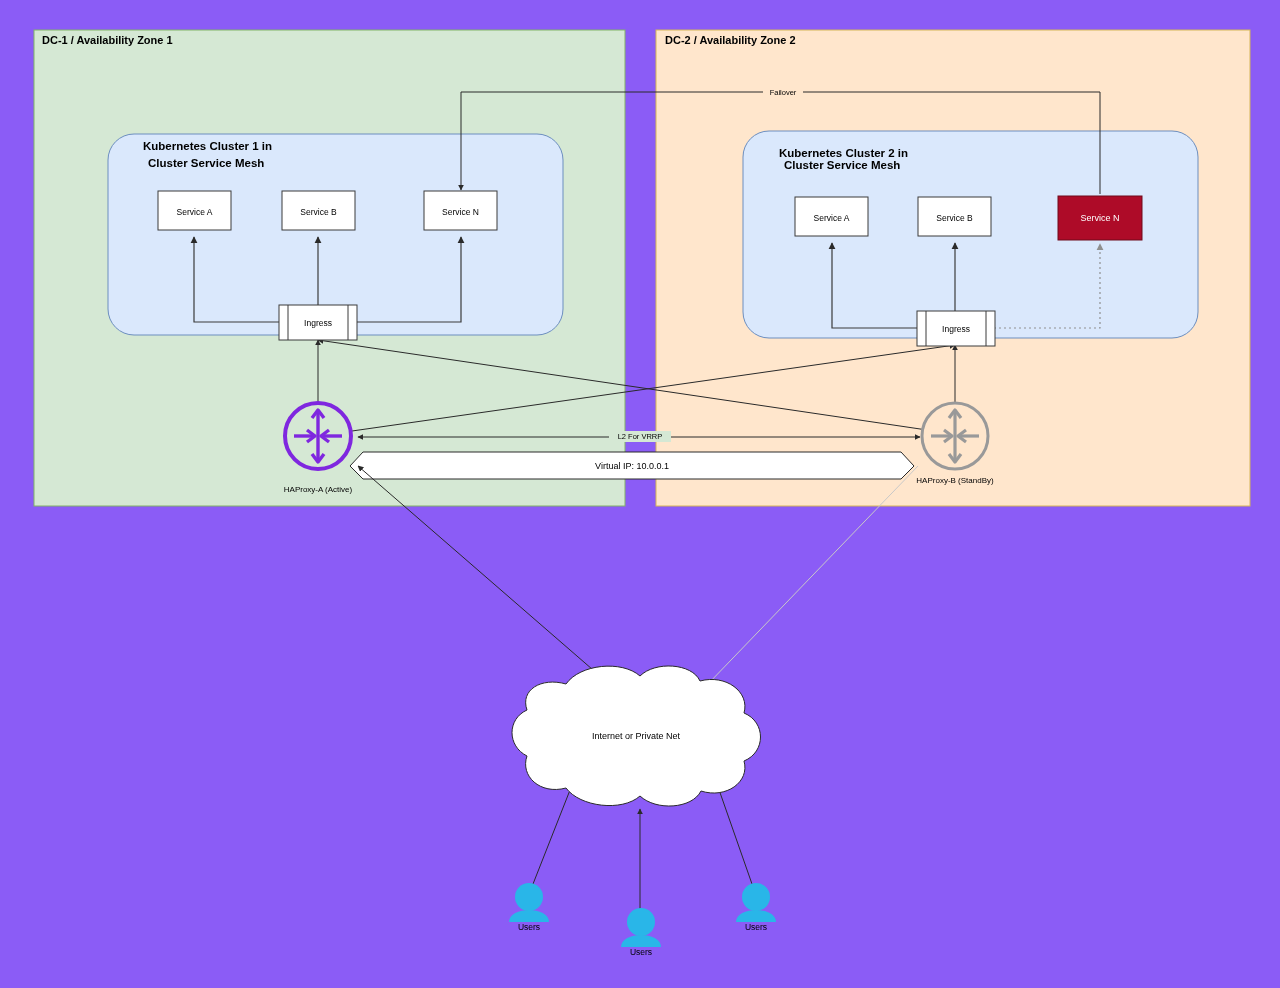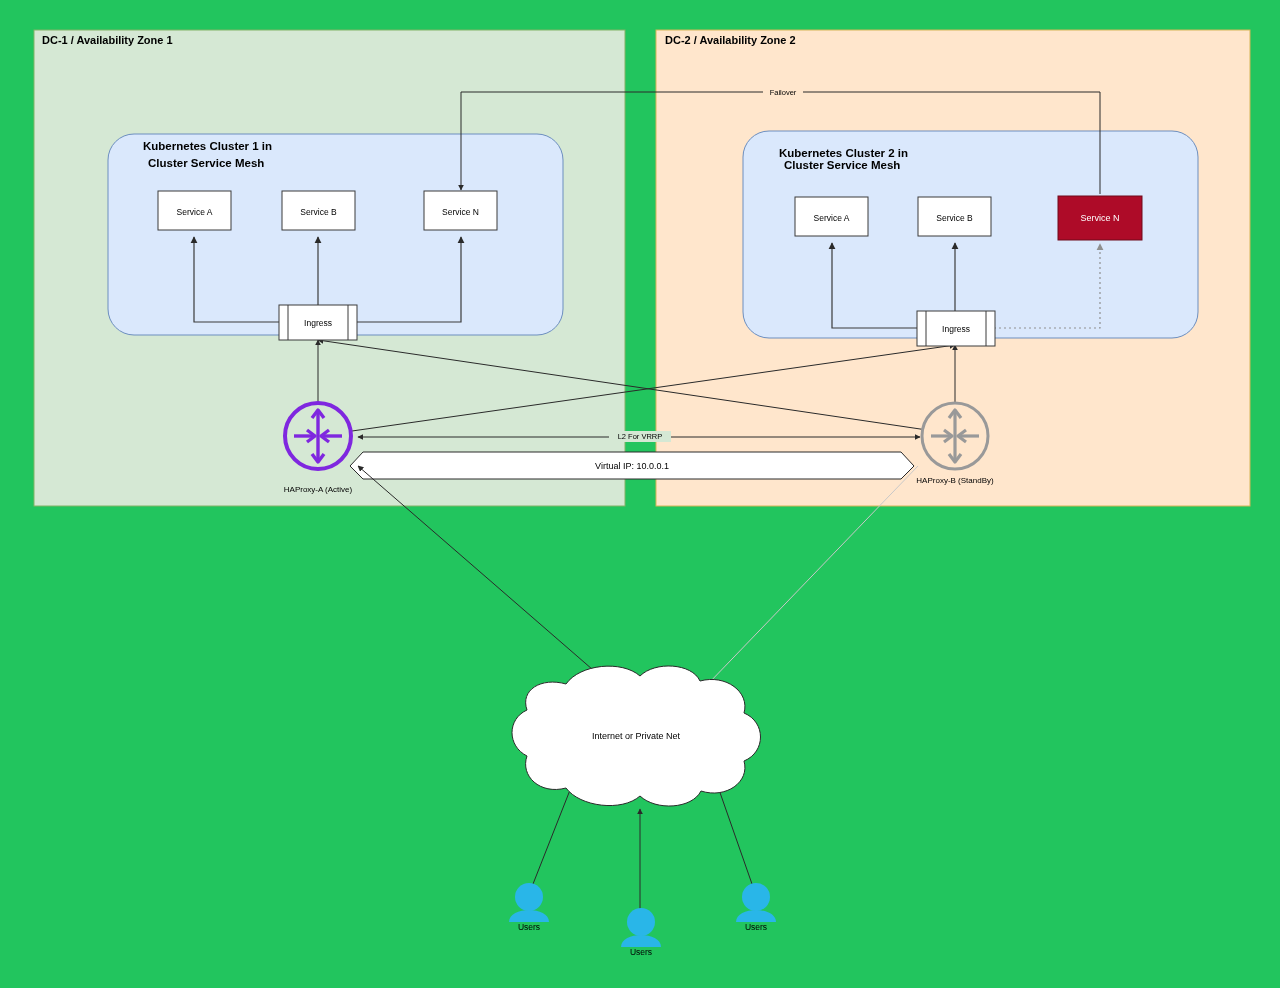--- a/index.html
+++ b/index.html
@@ -8,21 +8,21 @@
     background: #ffffff;
   }
   body {
     font-family: "Liberation Sans", sans-serif;
     -webkit-font-smoothing: antialiased;
   }
   #canvas {
     position: relative;
     width: 1280px;
     height: 988px;
-    background: #22c55e;
+    background: #8b5cf6;
     overflow: hidden;
   }
   #diagram-svg {
     position: absolute;
     left: 0;
     top: 0;
     width: 1280px;
     height: 988px;
   }
   .zone-label {

